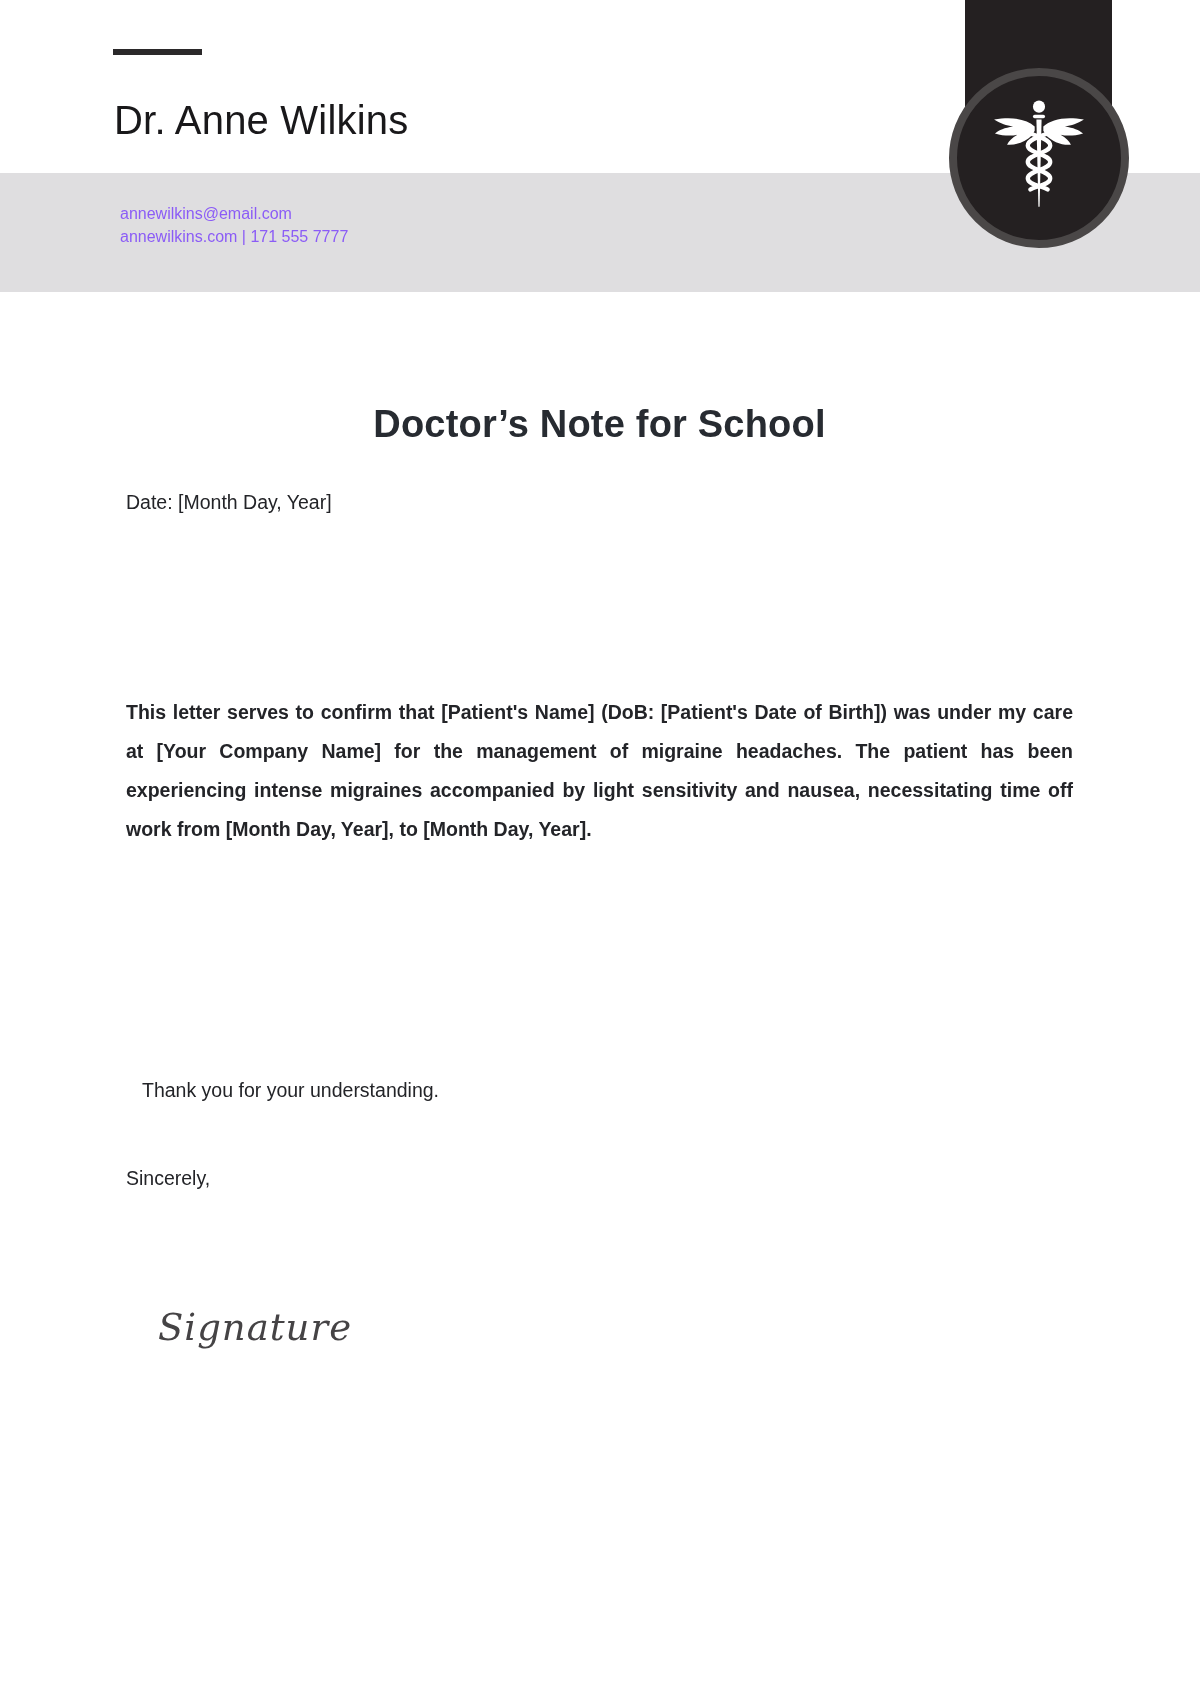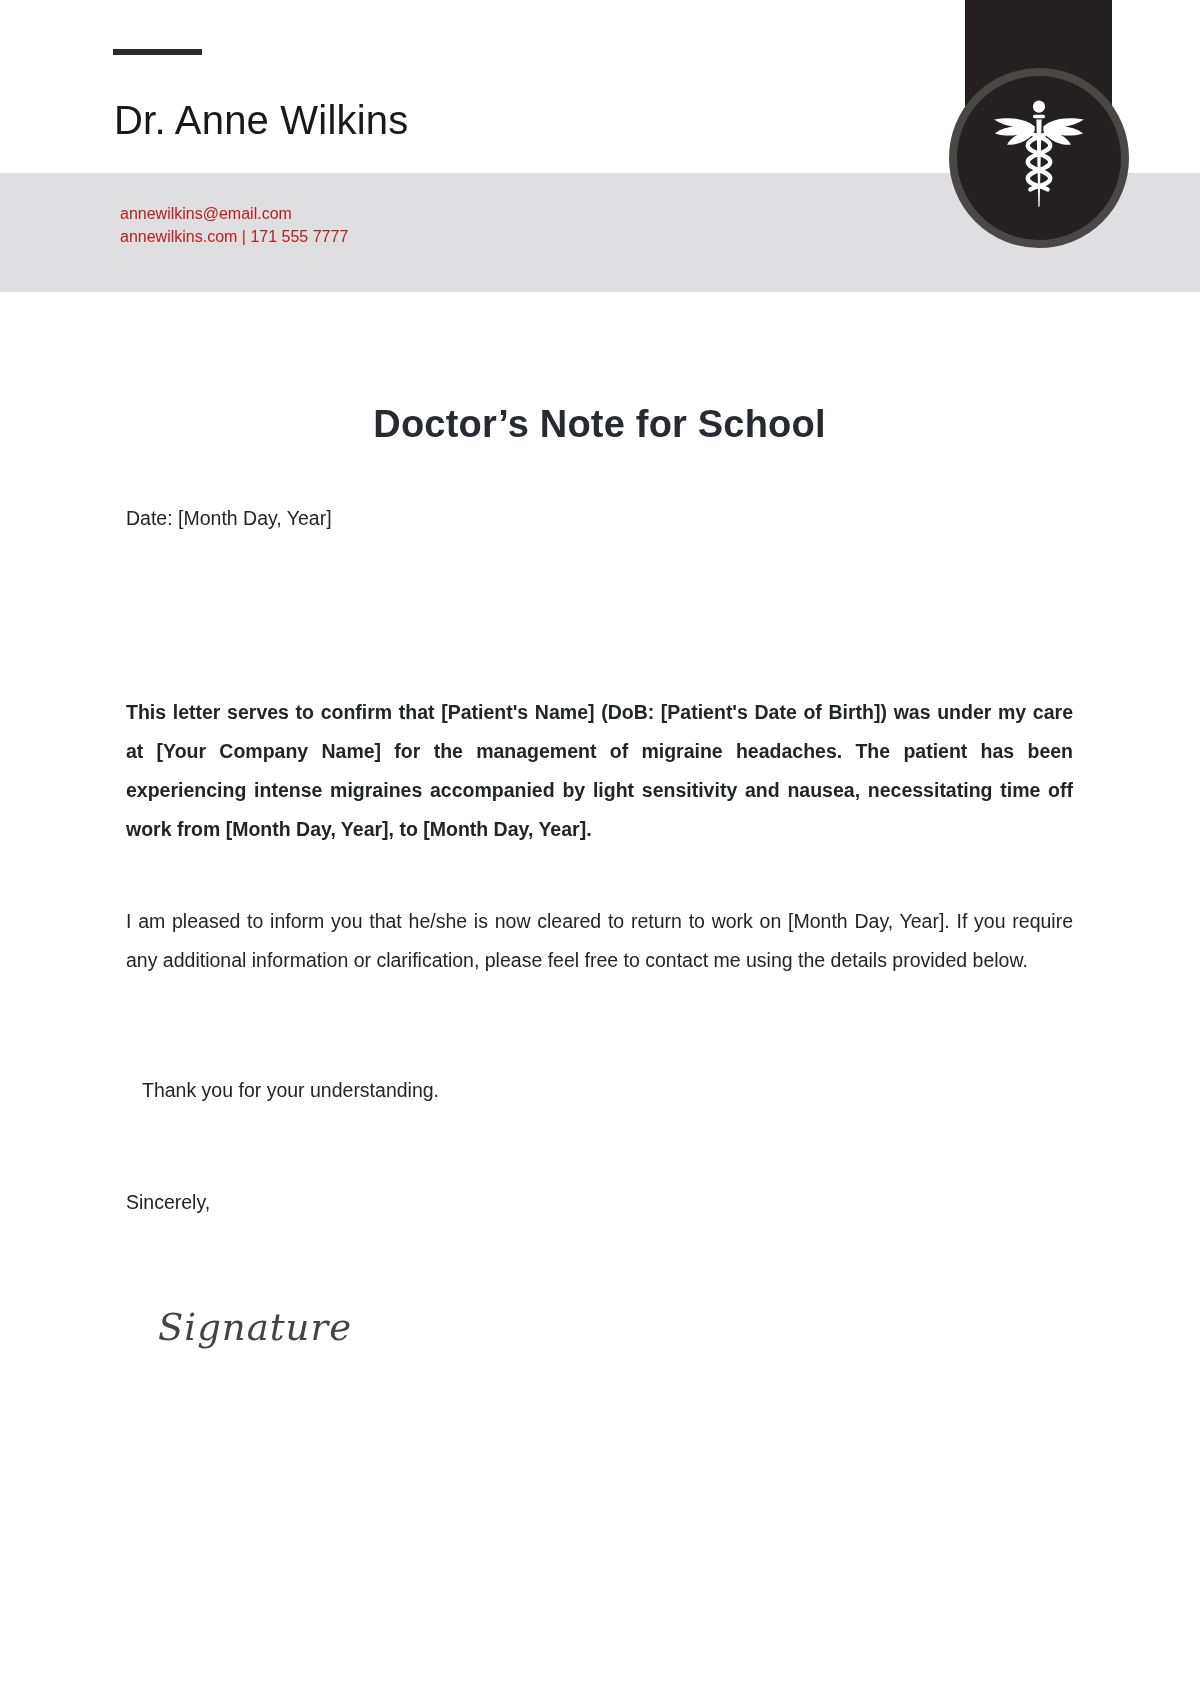--- a/index.html
+++ b/index.html
@@ -14,43 +14,43 @@
   
   .dash { position: absolute; left: 113px; top: 49px; width: 89px; height: 6px; background: #2b292a; }
   .doctor-name {
     position: absolute; left: 114px; top: 100px;
     font-size: 40px; line-height: 40px; color: #19181a; letter-spacing: 0.2px;
     font-weight: 400;
   }
   .band { position: absolute; left: 0; top: 173px; width: 1200px; height: 119px; background: #dfdee0; }
   .contact {
     position: absolute; left: 120px; top: 202px;
-    font-size: 16px; line-height: 23px; color: #b91c1c;
+    font-size: 16px; line-height: 23px; color: #8b5cf6;
   }
 
   
   .ribbon { position: absolute; left: 965px; top: 0; width: 147px; height: 195px; background: #242021; z-index: 1; }
   .badge {
     position: absolute; left: 949px; top: 68px; width: 180px; height: 180px;
     border-radius: 50%; background: #242021; border: 8px solid #4a4747; z-index: 2;
     display: flex; align-items: center; justify-content: center;
   }
   .badge svg { display: block; margin-top: -6px; }
 
   
   .title-row { position: absolute; left: 126px; top: 401px; width: 947px; text-align: center; }
   .title { font-size: 38px; line-height: 46px; font-weight: 700; color: #272b31; letter-spacing: 0.2px; text-align: center; }
 
   .body-text { color: #232428; font-size: 19.5px; }
-  .date-line   { position: absolute; left: 126px; top: 504px;  width: 947px; line-height: 28px; }
+  .date-line   { position: absolute; left: 126px; top: 488px;  width: 947px; line-height: 28px; }
   .salutation  { position: absolute; left: 126px; top: 606px;  width: 947px; line-height: 28px; }
   .para-1      { position: absolute; left: 126px; top: 693px;  width: 947px; line-height: 39px; text-align: justify; font-weight: bold; }
   .para-2      { position: absolute; left: 126px; top: 902px;  width: 947px; line-height: 39px; text-align: justify; }
   .thank-you   { position: absolute; left: 142px; top: 1076px; width: 947px; line-height: 28px; }
-  .closing     { position: absolute; left: 126px; top: 1164px; width: 947px; line-height: 28px; margin-top: 24px; }
+  .closing     { position: absolute; left: 126px; top: 1164px; width: 947px; line-height: 28px; }
   .signature {
     position: absolute; left: 158px; top: 1306px;
     font-family: "DejaVu Serif", "Liberation Serif", serif;
     font-style: italic; font-size: 37px; line-height: 44px;
     color: #454345; letter-spacing: 1px;
   }
 </style>
 </head>
 <body>
 
@@ -83,18 +83,17 @@
       </svg>
     </span>
   </div>
 
   <div class="title-row">
     <span class="title">Doctor’s Note for School</span>
   </div>
 
   <div class="body-text date-line">Date: [Month Day, Year]</div>
   <div class="body-text para-1">This letter serves to confirm that [Patient's Name] (DoB: [Patient's Date of Birth]) was under my care at [Your Company Name] for the management of migraine headaches. The patient has been experiencing intense migraines accompanied by light sensitivity and nausea, necessitating time off work from [Month Day, Year], to [Month Day, Year].</div>
-  <div class="body-text para-2">I am pleased to inform you that he/she is now cleared to return to work on [Month Day, Year]. If you require any additional information or clarification, please feel free to contact me using the details provided below.</div>
   <div class="body-text thank-you">Thank you for your understanding.</div>
   <div class="body-text closing">Sincerely,</div>
   <div class="signature">Signature</div>
 
 </div>
 
 </body></html>

